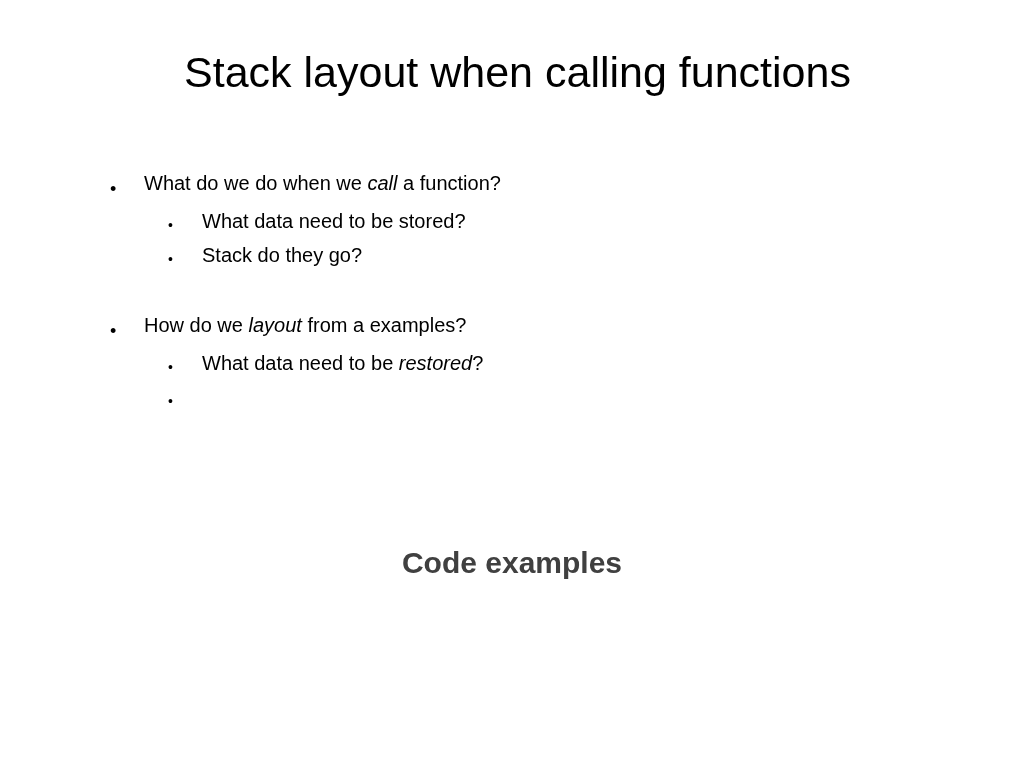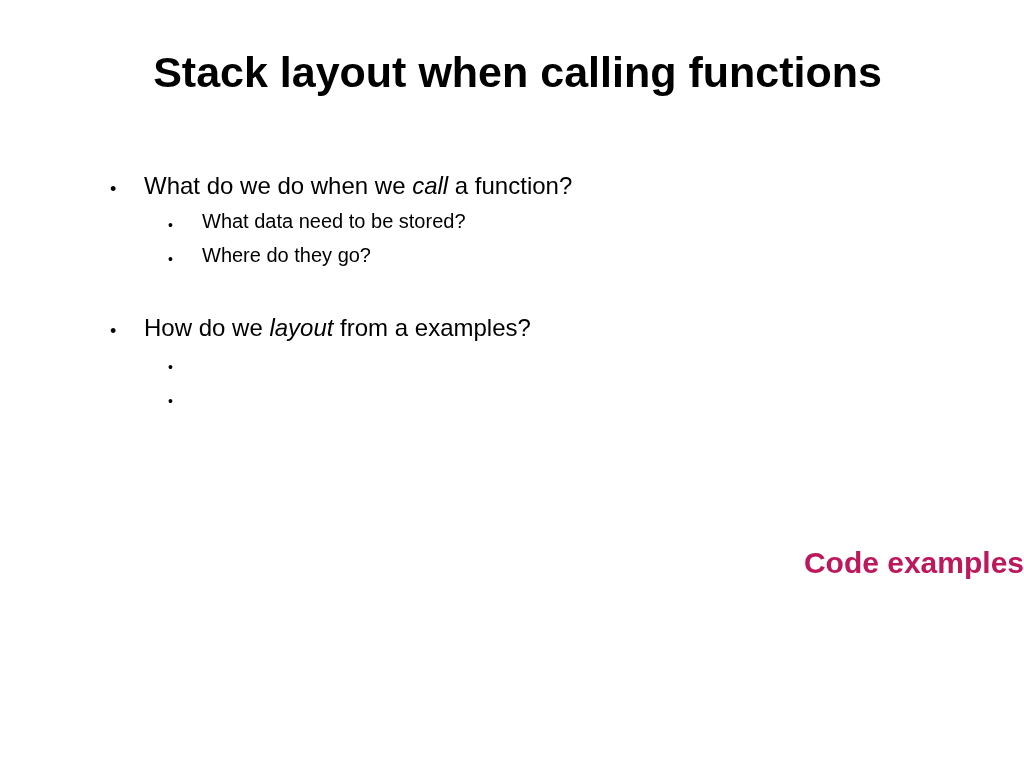--- a/index.html
+++ b/index.html
@@ -17,21 +17,21 @@
     position: relative;
     box-sizing: border-box;
   }
   .title {
     position: absolute;
     top: 48px;
     left: 0;
     right: 0;
     text-align: center;
     font-size: 43px;
-    font-weight: 700;
+    font-weight: 400;
     letter-spacing: 0px;
     margin-left: 11px;
   }
   .body {
     position: absolute;
     top: 170px;
     left: 110px;
     right: 60px;
     font-size: 28px;
     line-height: 1.35;
@@ -46,43 +46,42 @@
     text-align: left;
     font-size: 18px;
     line-height: 38px;
   }
   .sub .bullet {
     font-size: 14px;
     line-height: 34px;
     width: 34px;
   }
   .text {
-    font-size: 24px;
+    font-size: 20px;
   }
   .sub {
     margin-left: 58px;
   }
   .sub .text {
     font-size: 20px;
   }
   .gap {
     height: 36px;
   }
   .footer {
     position: absolute;
     left: 0;
     right: 0;
     top: 546px;
     text-align: center;
     font-weight: 700;
     font-size: 30px;
   }
   .accent {
-    color: #be185d;
-    text-align: right;
+    color: #404040;
   }
   .ital { font-style: italic; }
 </style>
 </head>
 <body>
 
 <div class="slide">
 
   <div class="title">Stack layout when calling functions</div>
 
@@ -94,34 +93,37 @@
         <span>What do we do when we </span><span class="ital">call</span><span> a function?</span>
       </span>
     </div>
 
     <div class="row sub">
       <span class="bullet">•</span>
       <span class="text">What data need to be stored?</span>
     </div>
     <div class="row sub">
       <span class="bullet">•</span>
-      <span class="text">Where do they go?</span>
+      <span class="text">Stack do they go?</span>
     </div>
 
     <div class="gap"></div>
 
     <div class="row">
       <span class="bullet">•</span>
       <span class="text">
         <span>How do we </span><span class="ital">layout</span><span> from a examples?</span>
       </span>
     </div>
 
     <div class="row sub">
       <span class="bullet">•</span>
+      <span class="text">
+        <span>What data need to be </span><span class="ital">restored</span><span>?</span>
+      </span>
     </div>
     <div class="row sub">
       <span class="bullet">•</span>
     </div>
 
   </div>
 
   <div class="footer accent">Code examples</div>
 
 </div>

